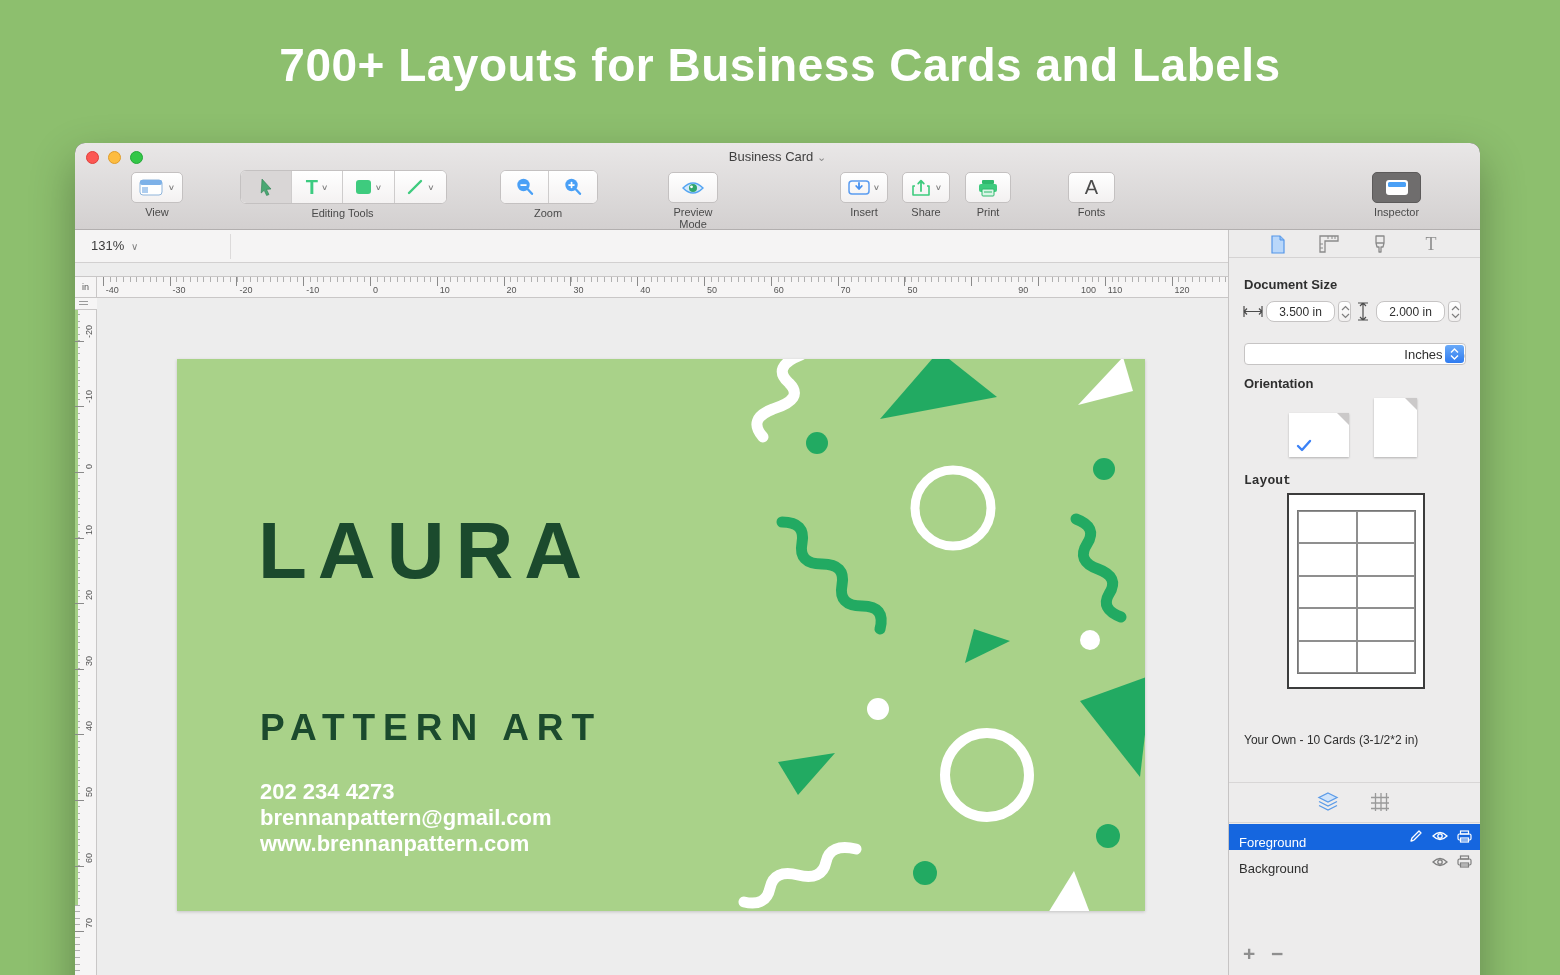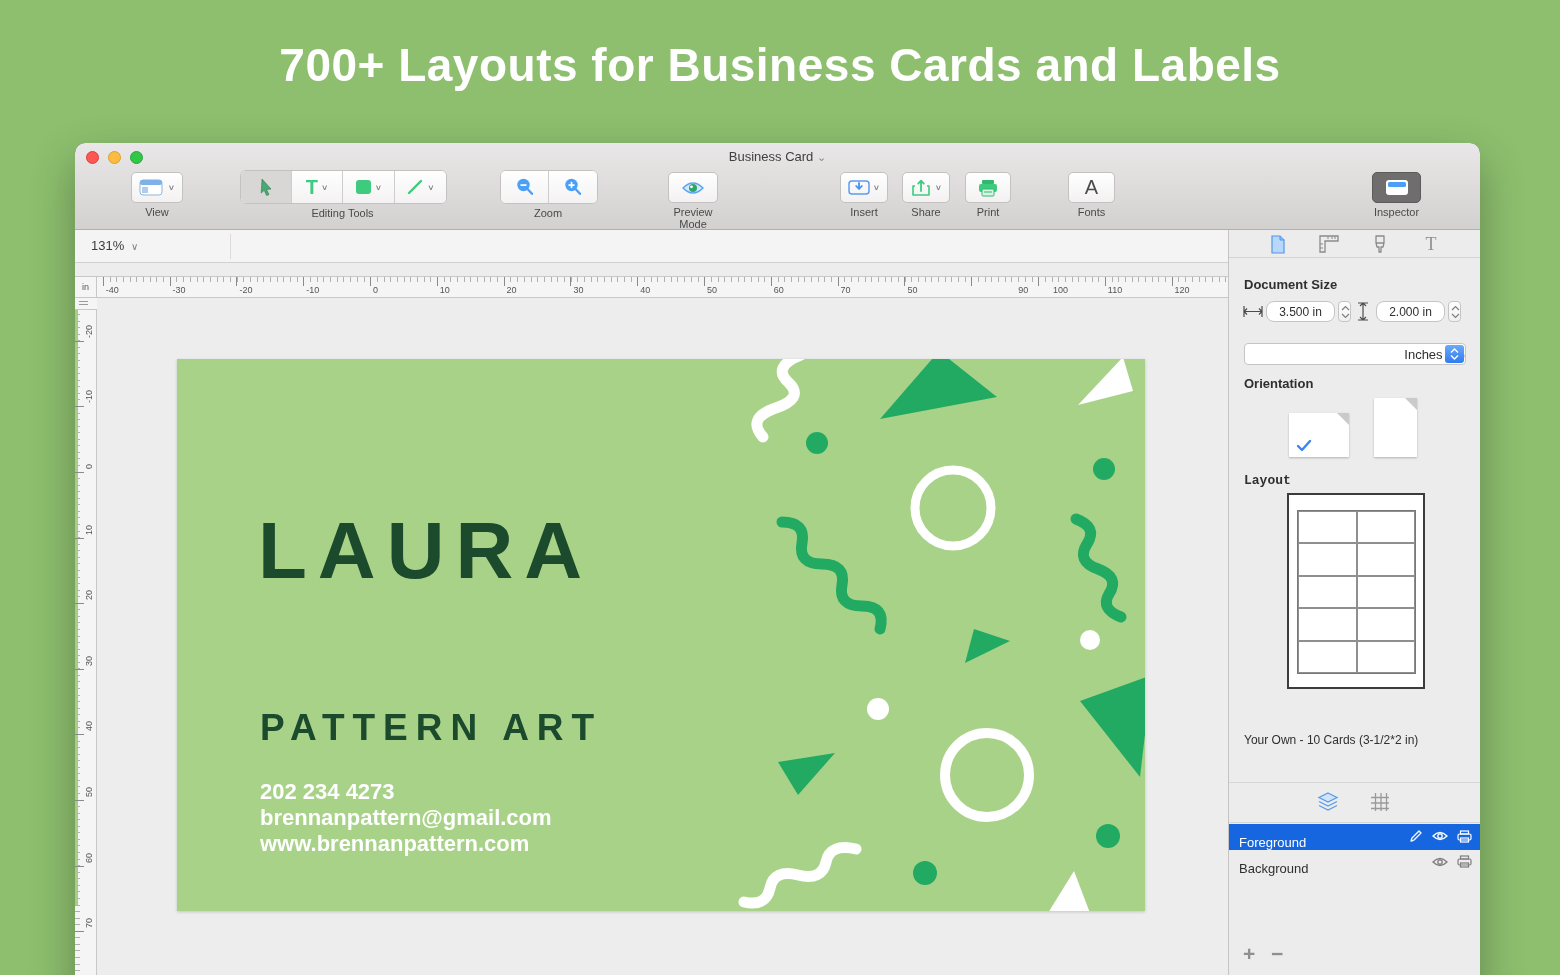--- a/index.html
+++ b/index.html
@@ -294,21 +294,21 @@
       <div class="h-label" style="left: 610px;">50</div>
       <div class="h-tick" style="left: 673.8px;"></div>
       <div class="h-label" style="left: 676.8px;">60</div>
       <div class="h-tick" style="left: 740.6px;"></div>
       <div class="h-label" style="left: 743.6px;">70</div>
       <div class="h-tick" style="left: 807.4px;"></div>
       <div class="h-label" style="left: 810.4px;">50</div>
       <div class="h-tick" style="left: 874.2px;"></div>
       <div class="h-label" style="left: 877.2px; margin-left: 44px;">90</div>
       <div class="h-tick" style="left: 941px;"></div>
-      <div class="h-label" style="left: 956px;">100</div>
+      <div class="h-label" style="left: 984px;">100</div>
       <div class="h-tick" style="left: 1007.8px;"></div>
       <div class="h-label" style="left: 1010.8px;">110</div>
       <div class="h-tick" style="left: 1074.6px;"></div>
       <div class="h-label" style="left: 1077.6px;">120</div>
     </div>
   <div class="vruler" id="vruler">
     <div class="green-edge"></div>
   <div class="v-tick" style="top: 42.8px;"></div>
       <div class="v-label" style="top: 39.8px;">-20</div>
       <div class="v-tick" style="top: 108.4px;"></div>

